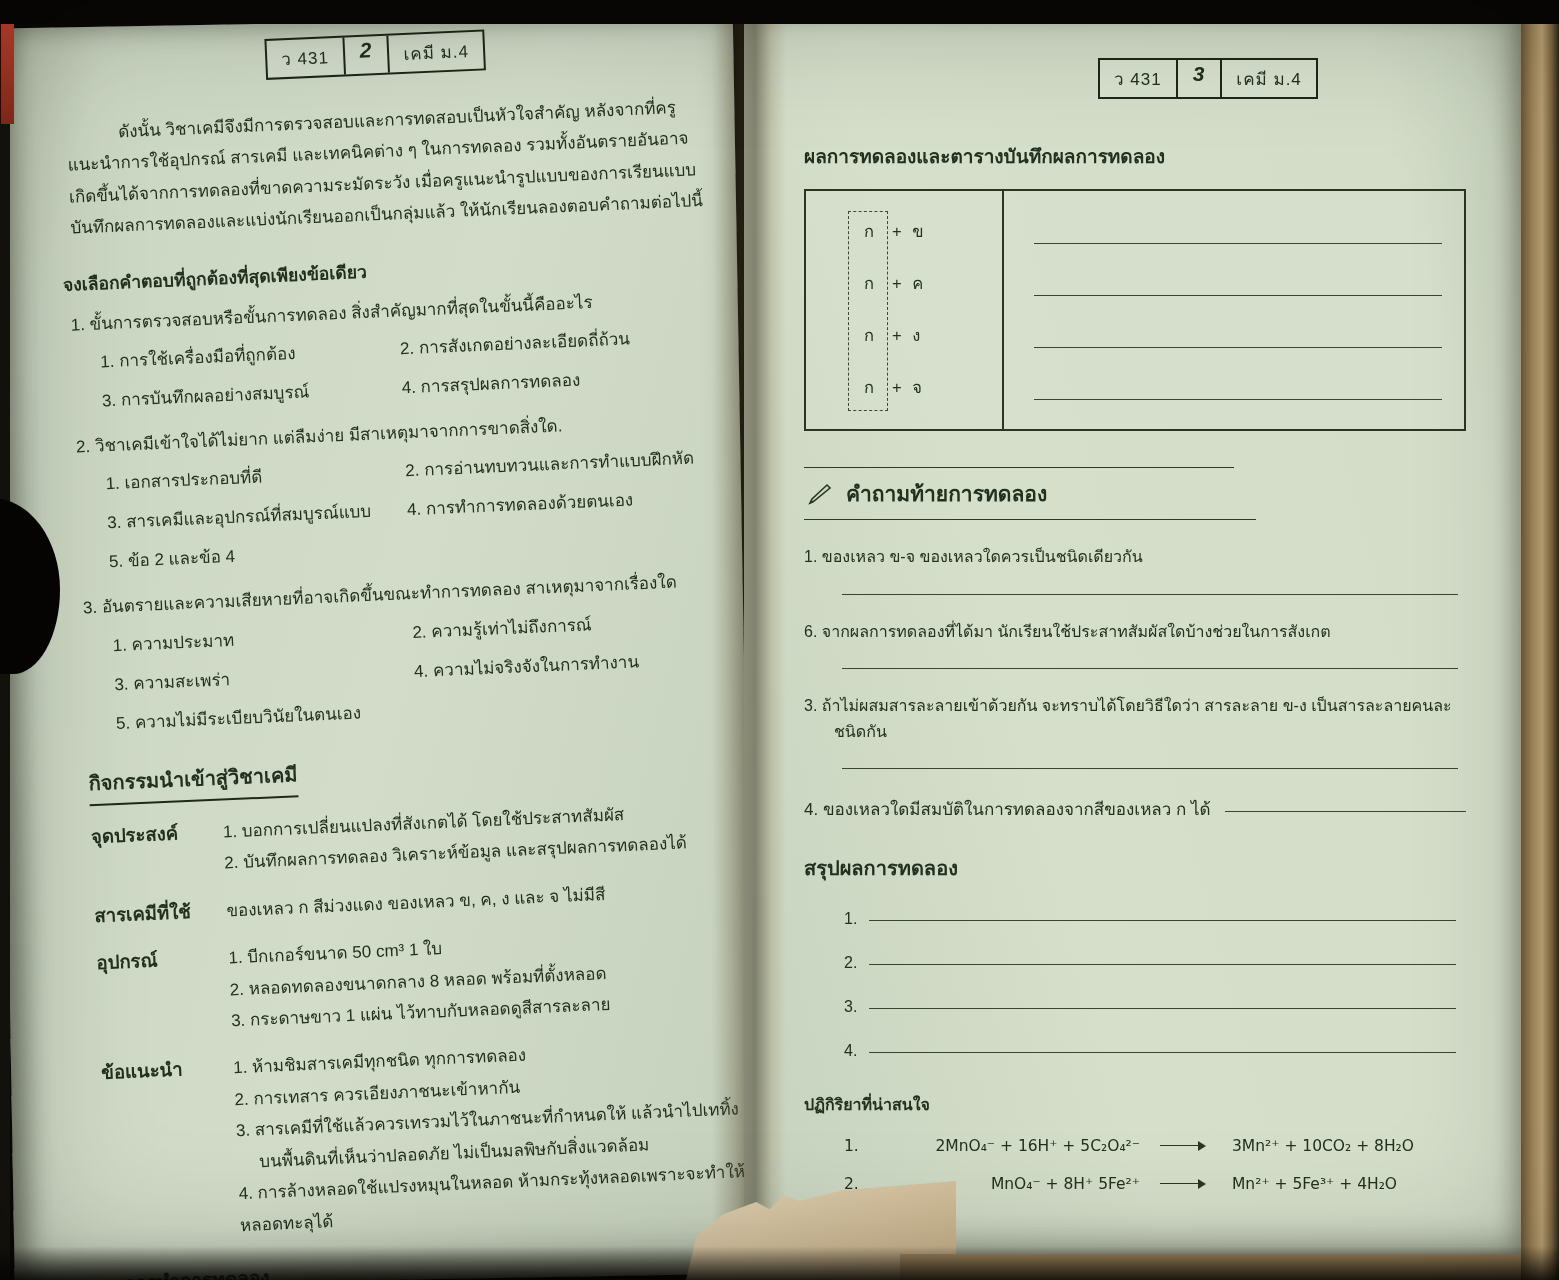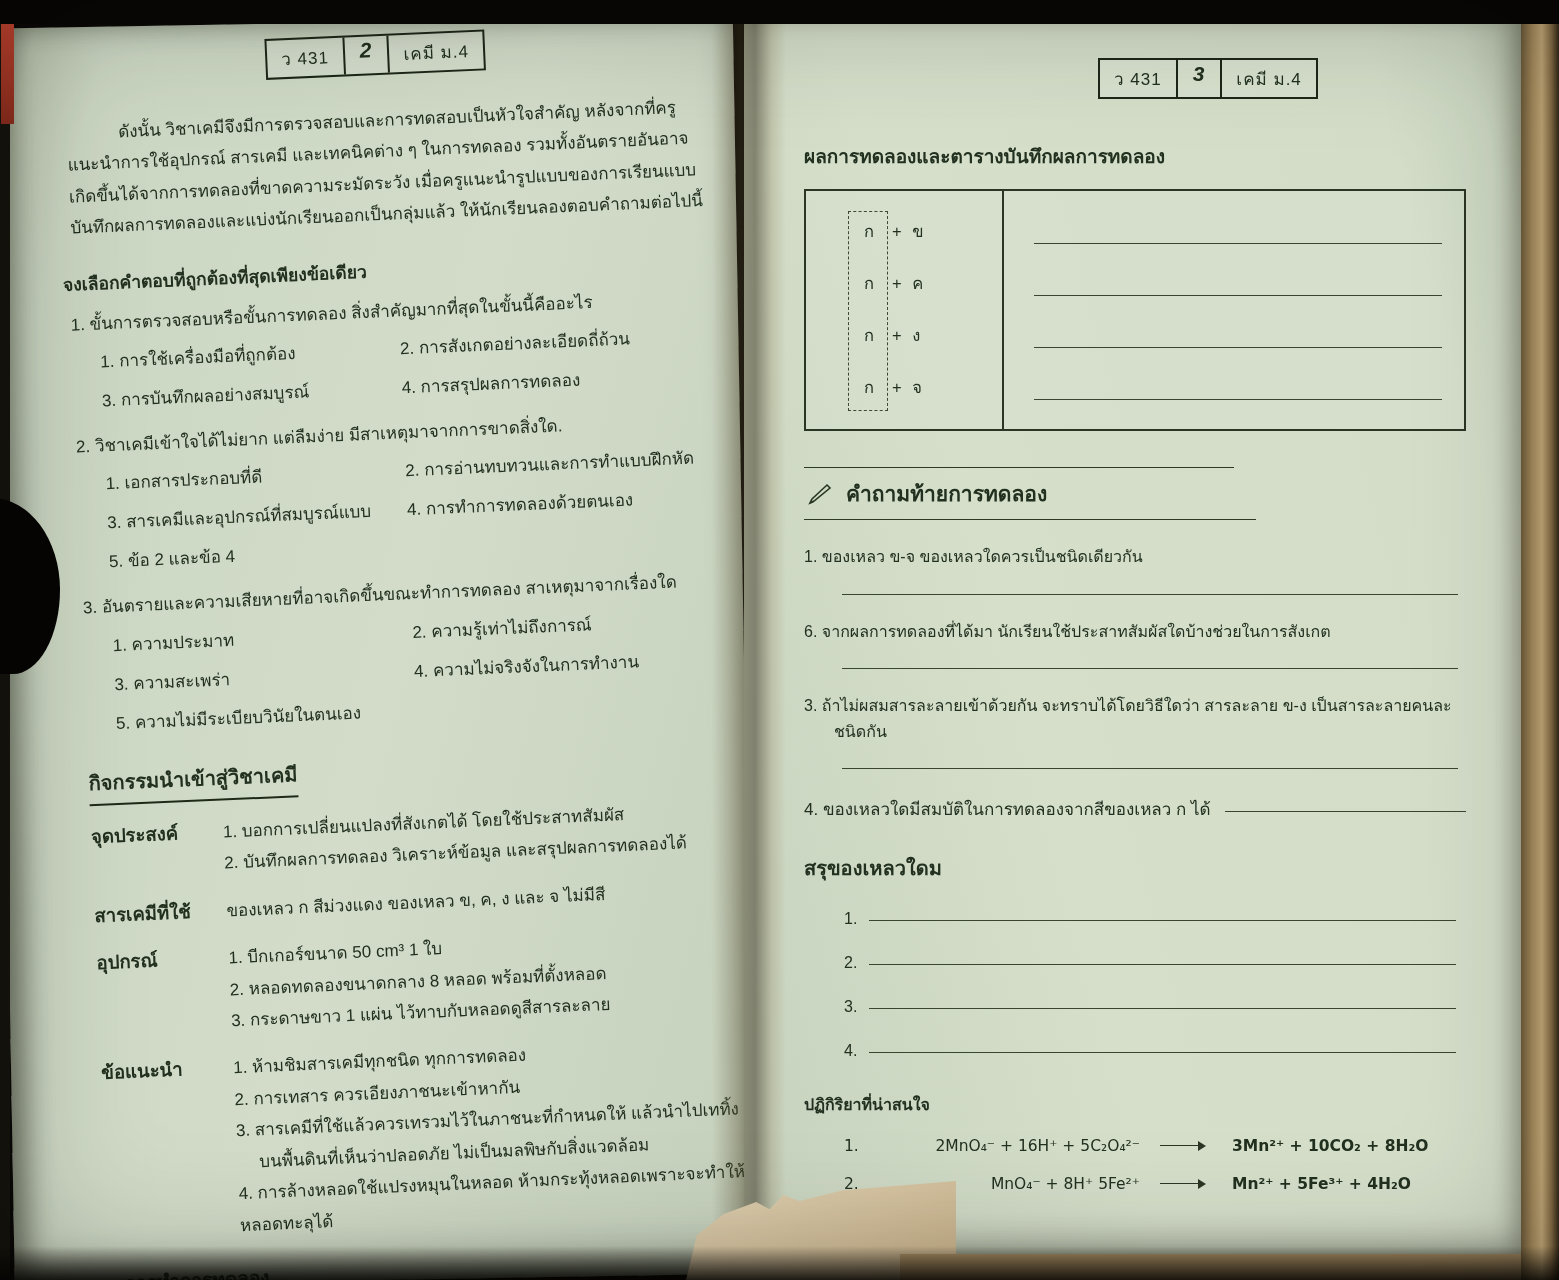--- a/index.html
+++ b/index.html
@@ -88,21 +88,21 @@
   .sum-row .ink-line{flex:1;margin-left:12px;position:relative;top:-3px;}
 
   .rxn-title{font-weight:bold;font-size:16px;margin-top:32px;}
   .rxn-row{display:grid;grid-template-columns:44px 252px 86px auto;align-items:center;margin-top:20px;
            font-family:"DejaVu Sans","Liberation Sans",sans-serif;font-size:15.5px;margin-left:40px;}
   .rxn-lhs{text-align:right;}
   .rxn-arrow{justify-self:center;width:46px;height:10px;position:relative;}
   .rxn-arrow::before{content:"";position:absolute;left:0;top:4px;width:40px;border-top:1.6px solid #2b3624;}
   .rxn-arrow::after{content:"";position:absolute;right:0;top:0;border-left:8px solid #2b3624;
                     border-top:5px solid transparent;border-bottom:5px solid transparent;}
-  .rxn-rhs{padding-left:6px;font-weight:bold;}
+  .rxn-rhs{padding-left:6px;}
 </style>
 </head>
 <body>
 
 <div class="scene">
 
   <div class="page-left">
     <div class="lp-inner">
 
       <div style="margin-left:208px;">
@@ -256,21 +256,21 @@
       <div class="rq-line ink-line"></div>
 
       <div class="rq">3.   ถ้าไม่ผสมสารละลายเข้าด้วยกัน  จะทราบได้โดยวิธีใดว่า   สารละลาย ข-ง   เป็นสารละลายคนละชนิดกัน</div>
       <div class="rq-line ink-line"></div>
 
       <div class="rq4">
         <span>4.   ของเหลวใดมีสมบัติในการทดลองจากสีของเหลว ก  ได้</span>
         <span class="rq4-line ink-line"></span>
       </div>
 
-      <div class="sum-title">สรุของเหลวใดม</div>
+      <div class="sum-title">สรุปผลการทดลอง</div>
       <div class="sum-row">
         <span>1.</span>
           <span class="ink-line"></span>
       </div>
       <div class="sum-row">
         <span>2.</span>
           <span class="ink-line"></span>
       </div>
       <div class="sum-row">
         <span>3.</span>

